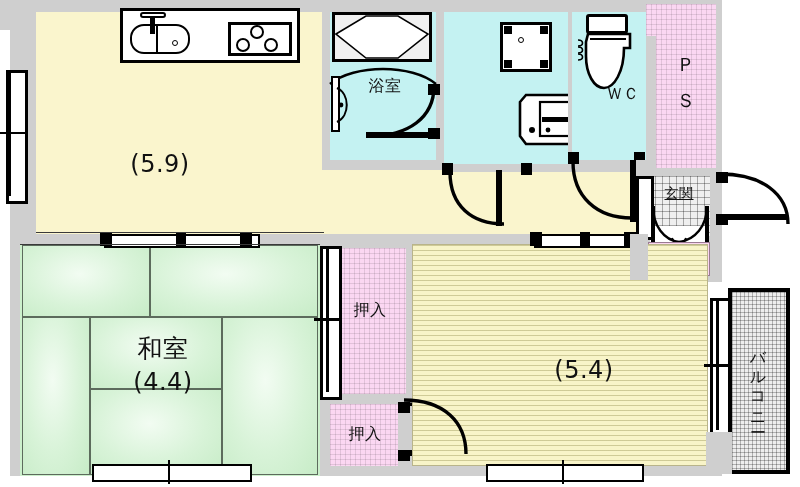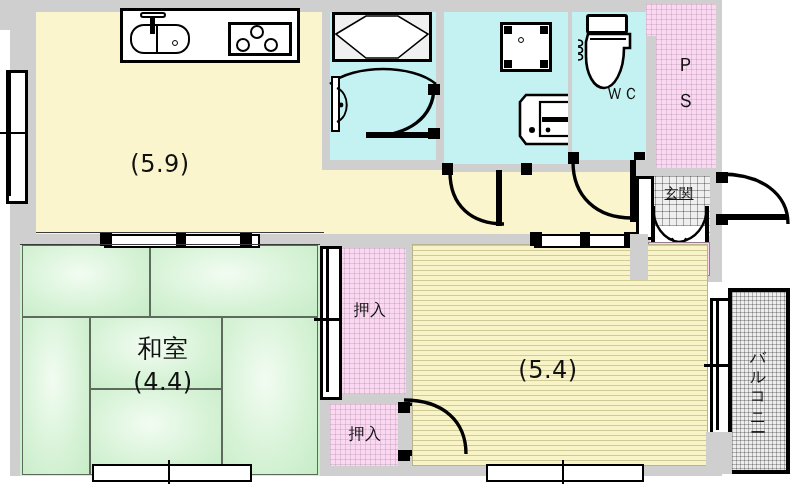--- a/index.html
+++ b/index.html
@@ -123,20 +123,21 @@
     <polygon points="4,22 34,4 66,4 96,22 66,46 34,46" fill="#ffffff" stroke="#000000" stroke-width="1.6"></polygon>
   </svg>
   <svg class="abs" style="left:328px;top:62px;width:110px;height:60px;">
     <path d="M2,22 C26,2 84,2 108,22" fill="none" stroke="#000000" stroke-width="2.4"></path>
   </svg>
   <div class="abs" style="left:331px;top:76px;width:9px;height:56px;background:#fff;border:2px solid #000;"></div>
   <svg class="abs" style="left:336px;top:86px;width:20px;height:38px;">
     <path d="M1,2 C14,8 14,30 1,36" fill="none" stroke="#000000" stroke-width="2"></path>
     <circle cx="5" cy="19" r="2.4" fill="#000"></circle>
   </svg>
+  <div class="lbl lbl-sm" style="left:345px;top:76px;width:80px;">浴室</div>
 
   <div class="jamb" style="left:428px;top:84px;width:12px;height:11px;"></div>
   <div class="jamb" style="left:428px;top:128px;width:12px;height:11px;"></div>
   <svg class="abs" style="left:364px;top:84px;width:76px;height:58px;">
     <path d="M70,2 C70,34 44,52 6,52" fill="none" stroke="#000000" stroke-width="3.4"></path>
   </svg>
   <div class="leaf" style="left:366px;top:132px;width:66px;height:6px;"></div>
 
   <div class="abs wall" style="left:442px;top:10px;width:142px;height:162px;"></div>
   <div class="abs room-wet" style="left:444px;top:12px;width:136px;height:152px;"></div>
@@ -241,21 +242,21 @@
   <div class="fix-line" style="left:314px;top:318px;width:28px;height:3px;"></div>
 
   <div class="jamb" style="left:398px;top:402px;width:12px;height:11px;"></div>
   <div class="jamb" style="left:398px;top:450px;width:12px;height:11px;"></div>
   <svg class="abs" style="left:400px;top:402px;width:74px;height:62px;">
     <path d="M4,2 C44,2 68,24 68,58" fill="none" stroke="#000000" stroke-width="3.4"></path>
   </svg>
   <div class="leaf" style="left:402px;top:450px;width:66px;height:6px;"></div>
 
   <div class="abs floor-stripe" style="left:412px;top:244px;width:296px;height:222px;border:1px solid #b9b48a;"></div>
-  <div class="lbl lbl-area" style="left:484px;top:356px;width:128px;">(5.4)</div>
+  <div class="lbl lbl-area" style="left:520px;top:356px;width:128px;">(5.4)</div>
 
   <div class="slide-track" style="left:534px;top:234px;width:54px;height:10px;"></div>
   <div class="slide-track" style="left:588px;top:234px;width:48px;height:10px;"></div>
   <div class="jamb" style="left:530px;top:232px;width:12px;height:14px;"></div>
   <div class="jamb" style="left:580px;top:232px;width:10px;height:14px;"></div>
   <div class="jamb" style="left:624px;top:232px;width:12px;height:14px;"></div>
 
   <div class="jamb" style="left:400px;top:400px;width:0;height:0;"></div>
   <svg class="abs" style="left:400px;top:398px;width:72px;height:62px;">
     <path d="M4,2 C44,2 66,24 66,56" fill="none" stroke="#000000" stroke-width="3.4"></path>

